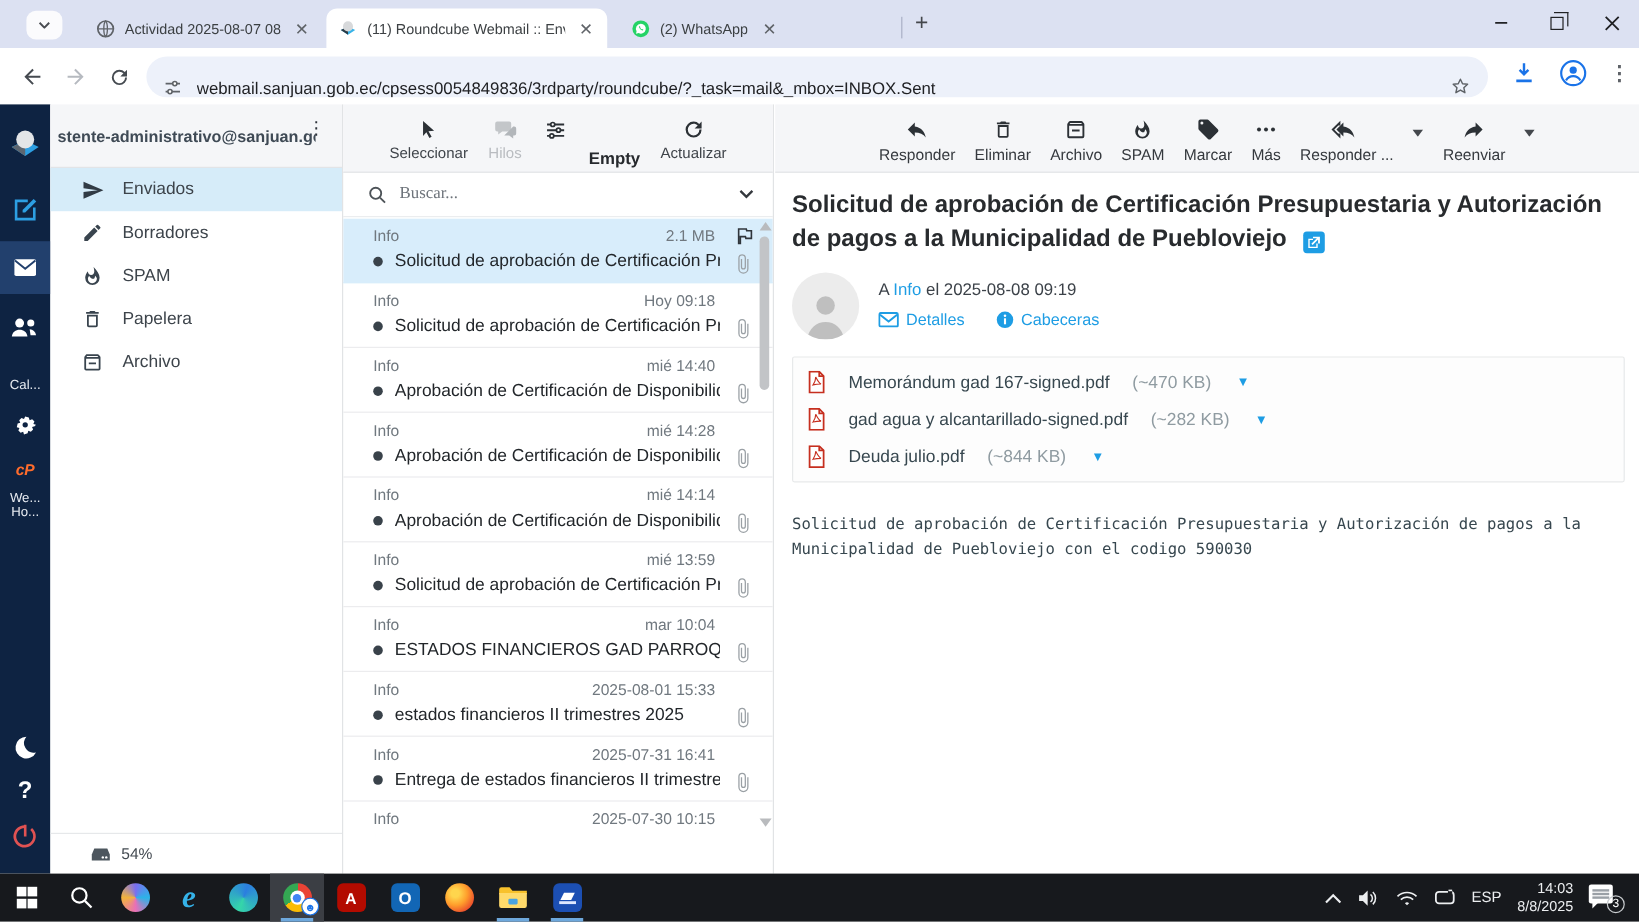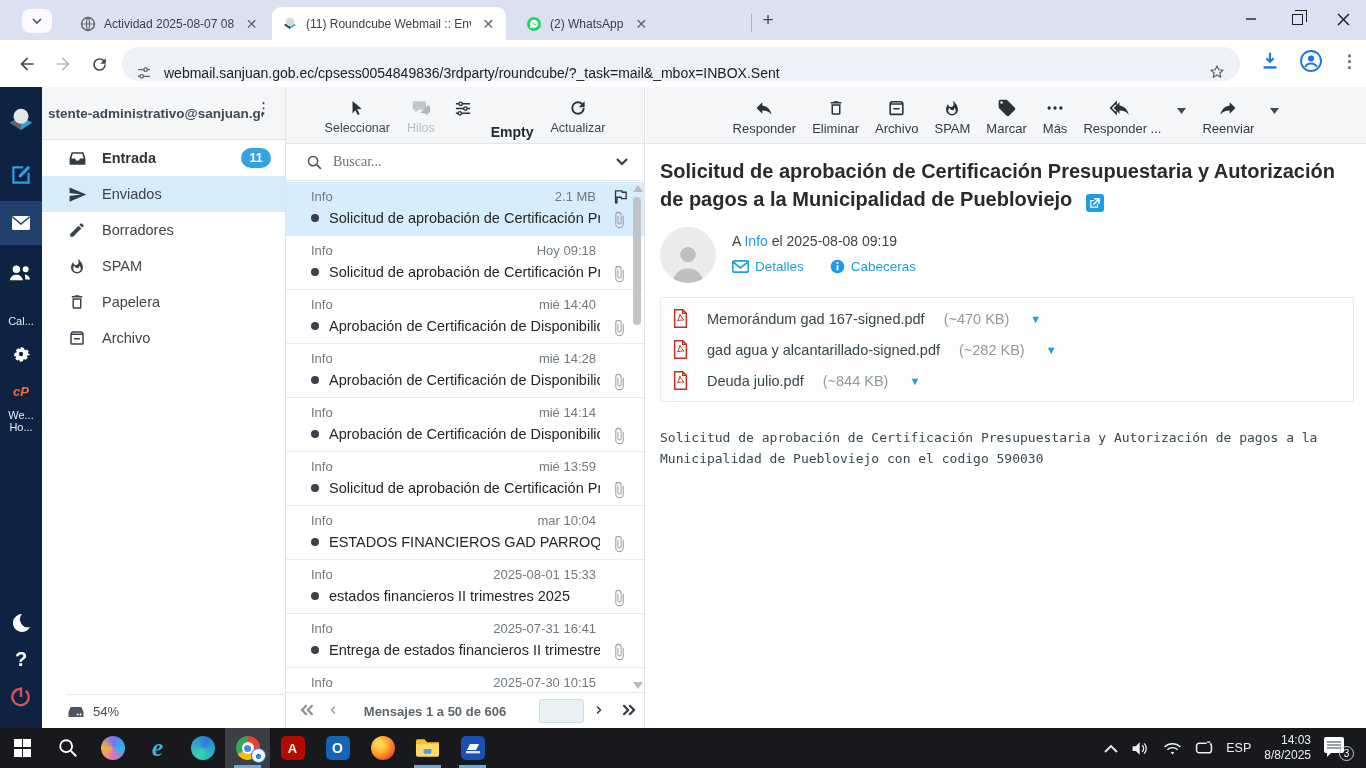--- a/index.html
+++ b/index.html
@@ -51,21 +51,21 @@
   
   .folders { position:absolute; left:42px; top:0; width:243px; height:641px; background:#fff; }
   .acct { height:53px; background:#f5f6f8; border-bottom:1px solid #e2e4e7; display:flex; align-items:center; padding-left:6px; position:relative; }
   .acct .acct-mail { font-size:13.5px; font-weight:bold; color:#3f4a55; white-space:nowrap; overflow:hidden; width:215px; }
   .acct .kebab { position:absolute; right:14px; top:18px; color:#2b3138; font-size:15px; letter-spacing:0; line-height:6px; }
   .f-item { height:36px; display:flex; align-items:center; padding-left:26px; font-size:14.5px; color:#3d444b; position:relative; }
   .f-item .f-ico { width:19px; height:19px; margin-right:15px; color:#39444e; flex:0 0 auto; }
   .f-item.sel { background:#d6ecf9; }
   .f-item.bold { font-weight:bold; color:#2e353c; }
   .f-badge { position:absolute; right:14px; top:8px; min-width:30px; height:20px; background:#36a3e0; border-radius:10px; color:#fff; font-size:12.5px; font-weight:bold; display:flex; align-items:center; justify-content:center; padding:0 8px; }
-  .quota { position:absolute; left:0; bottom:0; width:243px; height:34px; border-top:1px solid #e6e8ea; display:flex; align-items:center; font-size:13px; color:#444b52; gap:7px;margin-left:24px; }
+  .quota { position:absolute; left:0; bottom:0; width:243px; height:34px; border-top:1px solid #e6e8ea; display:flex; align-items:center; padding-left:32px; font-size:13px; color:#444b52; gap:7px; }
 
   
   .list { position:absolute; left:285px; top:0; width:360px; height:641px; border-left:1px solid #e1e3e5; border-right:1px solid #e1e3e5; background:#fff; }
   .l-toolbar { height:57px; background:#f5f6f8; border-bottom:1px solid #e2e4e7; display:flex; align-items:flex-start; justify-content:center; gap:17px; padding-top:9px; }
   .tbtn { display:flex; flex-direction:column; align-items:center; gap:3px; color:#3f444a; font-size:12.5px; }
   .tbtn .t-ico { height:22px; display:flex; align-items:flex-end; }
   .tbtn.disabled { color:#b9bcc0; }
   .tbtn.bold-label { font-weight:bold; color:#26292d; justify-content:flex-end; height:44px; }
   .searchrow { height:37px; display:flex; align-items:center; padding:0 16px 0 20px; border-bottom:1px solid #ebedef; gap:10px; }
   .searchrow input { border:none; outline:none; background:transparent; flex:1; font-size:14px; color:#333; font-family:Liberation Serif, serif; }
@@ -303,29 +303,20 @@
         </svg>
     </div>
   </div>
 
   <div class="folders">
     <div class="acct">
       <span class="acct-mail">stente-administrativo@sanjuan.gob.ec</span>
       <span class="kebab">⋮</span>
     </div>
 
-    <div class="f-item bold">
-      <span class="f-ico">
-        <svg width="19" height="19" viewBox="0 0 24 24">
-            <path d="M19.5 4h-15L2 12v8h20v-8l-2.5-8zM18 6l1.8 6H15l-1.2 2.5h-3.6L9 12H4.2L6 6h12z" fill="#323c46"></path>
-          </svg>
-      </span>
-      <span>Entrada</span>
-      <span class="f-badge">11</span>
-    </div>
 
     <div class="f-item sel">
       <span class="f-ico">
         <svg width="19" height="19" viewBox="0 0 24 24">
             <path d="M2 21l21-9L2 3v7l15 2-15 2z" fill="#313b45"></path>
           </svg>
       </span>
       <span>Enviados</span>
     </div>
 
@@ -592,44 +583,20 @@
           </div>
       </div>
     </div>
 
     <div class="lscroll">
       <span class="arrow-up"></span>
       <span class="thumb"></span>
       <span class="arrow-dn"></span>
     </div>
 
-    <div class="pager">
-      <span class="pg-first">
-        <svg width="22" height="20" viewBox="0 0 24 24">
-            <path d="M11 17l-5-5 5-5M18 17l-5-5 5-5" fill="none" stroke="#8a9096" stroke-width="2.6" stroke-linecap="round"></path>
-          </svg>
-      </span>
-      <span class="pg-prev">
-        <svg width="14" height="20" viewBox="0 0 24 24">
-            <path d="M14.5 17l-5-5 5-5" fill="none" stroke="#9aa0a5" stroke-width="2.6" stroke-linecap="round"></path>
-          </svg>
-      </span>
-      <span class="pg-label">Mensajes 1 a 50 de 606</span>
-      <input class="pg-input" style="">
-      <span class="pg-next">
-        <svg width="14" height="20" viewBox="0 0 24 24">
-            <path d="M9.5 7l5 5-5 5" fill="none" stroke="#323a41" stroke-width="2.6" stroke-linecap="round"></path>
-          </svg>
-      </span>
-      <span class="pg-last">
-        <svg width="22" height="20" viewBox="0 0 24 24">
-            <path d="M6 7l5 5-5 5M13 7l5 5-5 5" fill="none" stroke="#323a41" stroke-width="2.6" stroke-linecap="round"></path>
-          </svg>
-      </span>
-    </div>
   </div>
 
   <div class="reader">
     <div class="r-toolbar">
       <div class="tbtn">
         <span class="t-ico">
           <svg width="22" height="20" viewBox="0 0 24 24">
               <path d="M10 9V5l-7 7 7 7v-4.1c5 0 8.5 1.6 11 5.1-1-5-4-10-11-11z" fill="#2c3136"></path>
             </svg>
         </span>

